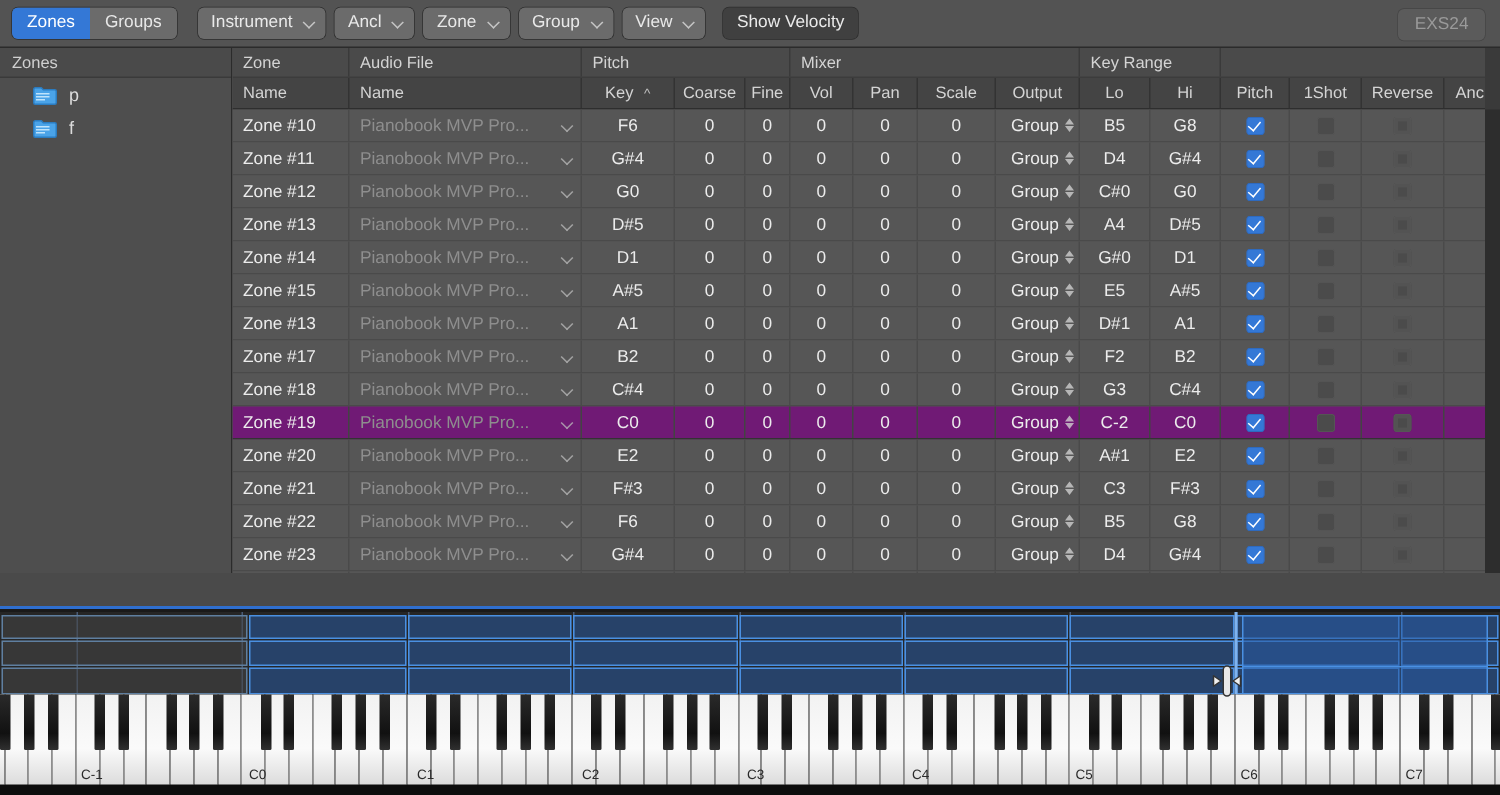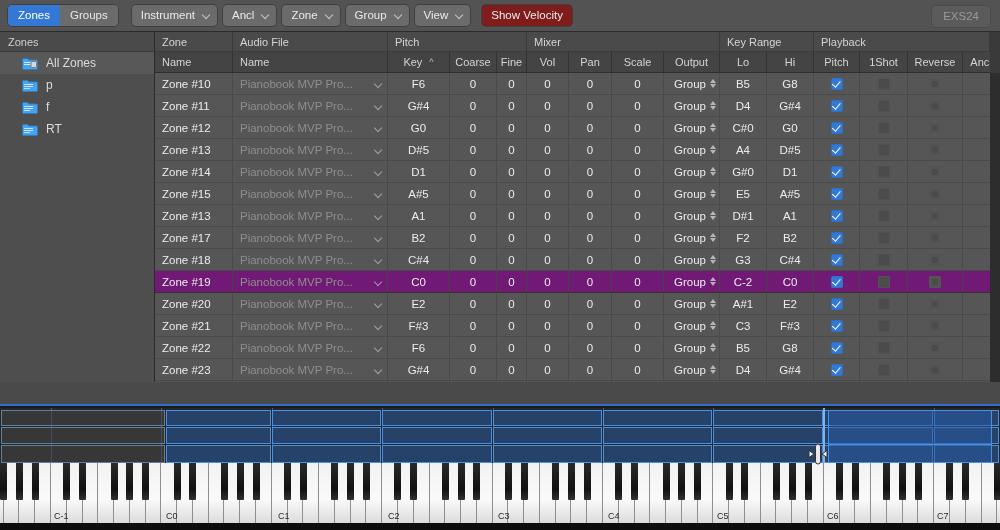--- a/index.html
+++ b/index.html
@@ -64,21 +64,21 @@
     color: #e9e9e9; cursor: default;
     box-shadow: 0 0 0 0.5px #2d2d2d;
   }
   .chev { width: 7px; height: 7px; position: relative; opacity: .85; }
   .chev::after {
     content:""; position:absolute; left:0; top:0;
     width:5px; height:5px; border-right:1.3px solid #d6d6d6; border-bottom:1.3px solid #d6d6d6;
     transform: rotate(45deg);
   }
   .plainbtn {
-    background: #7f1d1d; border-radius: 4px; padding: 3px 9px 4px;
+    background: #404040; border-radius: 4px; padding: 3px 9px 4px;
     font-size: 11.5px; line-height: 14px; color: #eaeaea; cursor: default;
     box-shadow: 0 0 0 0.5px #2d2d2d; margin-left: 6px;
   }
   .exs-tag {
     position: absolute; right: 10px; top: 6px;
     background: #5b5b5b; color: #9a9a9a; border-radius: 4px;
     padding: 3px 11px 4px; font-size: 11.5px; line-height: 14px;
     box-shadow: 0 0 0 0.5px #444;
   }
 
@@ -261,31 +261,20 @@
 
     <div class="plainbtn">Show Velocity</div>
     <div class="exs-tag">EXS24</div>
   </div>
 
   <div class="body-area">
 
     <div class="sidebar">
       <div class="sidebar-head">Zones</div>
       <div id="sidebar-items">
-          <div class="sb-item selected">
-            <span class="folder-ico">
-              <svg width="16" height="13" viewBox="0 0 16 13">
-                <path d="M0.5 2.5a1 1 0 0 1 1-1h4l1.4 1.4H14.5a1 1 0 0 1 1 1v7.6a1 1 0 0 1-1 1H1.5a1 1 0 0 1-1-1z" fill="#4aa3e8" stroke="#2b7cc0"></path>
-                <rect x="2" y="5" width="7" height="1" fill="#cfeafd"></rect>
-                <rect x="2" y="7" width="7" height="1" fill="#cfeafd"></rect>
-                <rect x="9" y="4.5" width="5.5" height="6" rx="1" fill="#d8d8d8" stroke="#7d7d7d"></rect>
-              </svg>
-            </span>
-            <span>All Zones</span>
-          </div>
           <div class="sb-item">
             <span class="folder-ico">
               <svg width="16" height="13" viewBox="0 0 16 13">
                 <path d="M0.5 2.5a1 1 0 0 1 1-1h4l1.4 1.4H14.5a1 1 0 0 1 1 1v7.6a1 1 0 0 1-1 1H1.5a1 1 0 0 1-1-1z" fill="#4aa3e8" stroke="#2b7cc0"></path>
                 <rect x="2" y="5" width="9" height="1" fill="#bfe3fb"></rect>
                 <rect x="2" y="7" width="9" height="1" fill="#bfe3fb"></rect>
                 <rect x="2" y="9" width="6" height="1" fill="#bfe3fb"></rect>
               </svg>
             </span>
             <span>p</span>
@@ -294,53 +283,39 @@
             <span class="folder-ico">
               <svg width="16" height="13" viewBox="0 0 16 13">
                 <path d="M0.5 2.5a1 1 0 0 1 1-1h4l1.4 1.4H14.5a1 1 0 0 1 1 1v7.6a1 1 0 0 1-1 1H1.5a1 1 0 0 1-1-1z" fill="#4aa3e8" stroke="#2b7cc0"></path>
                 <rect x="2" y="5" width="9" height="1" fill="#bfe3fb"></rect>
                 <rect x="2" y="7" width="9" height="1" fill="#bfe3fb"></rect>
                 <rect x="2" y="9" width="6" height="1" fill="#bfe3fb"></rect>
               </svg>
             </span>
             <span>f</span>
           </div>
-          <div class="sb-item">
-            <span class="folder-ico">
-              <svg width="16" height="13" viewBox="0 0 16 13">
-                <path d="M0.5 2.5a1 1 0 0 1 1-1h4l1.4 1.4H14.5a1 1 0 0 1 1 1v7.6a1 1 0 0 1-1 1H1.5a1 1 0 0 1-1-1z" fill="#4aa3e8" stroke="#2b7cc0"></path>
-                <rect x="2" y="5" width="9" height="1" fill="#bfe3fb"></rect>
-                <rect x="2" y="7" width="9" height="1" fill="#bfe3fb"></rect>
-                <rect x="2" y="9" width="6" height="1" fill="#bfe3fb"></rect>
-              </svg>
-            </span>
-            <span>RT</span>
-          </div>
         </div>
     </div>
 
     <div class="table-wrap">
       <div class="grp-head" id="grp-head">
           <div style="width: 78px;">
             <span>Zone</span>
           </div>
           <div style="width: 155px;">
             <span>Audio File</span>
           </div>
           <div style="width: 139px;">
             <span>Pitch</span>
           </div>
           <div style="width: 193px;">
             <span>Mixer</span>
           </div>
           <div style="width: 94px;">
             <span>Key Range</span>
-          </div>
-          <div style="width: 176px;">
-            <span>Playback</span>
           </div>
         </div>
       <div class="col-head" id="col-head">
           <div class="" style="width: 78px;">
             <span>Name</span>
           </div>
           <div class="" style="width: 155px;">
             <span>Name</span>
           </div>
           <div class="ctr" style="width: 62px;">

